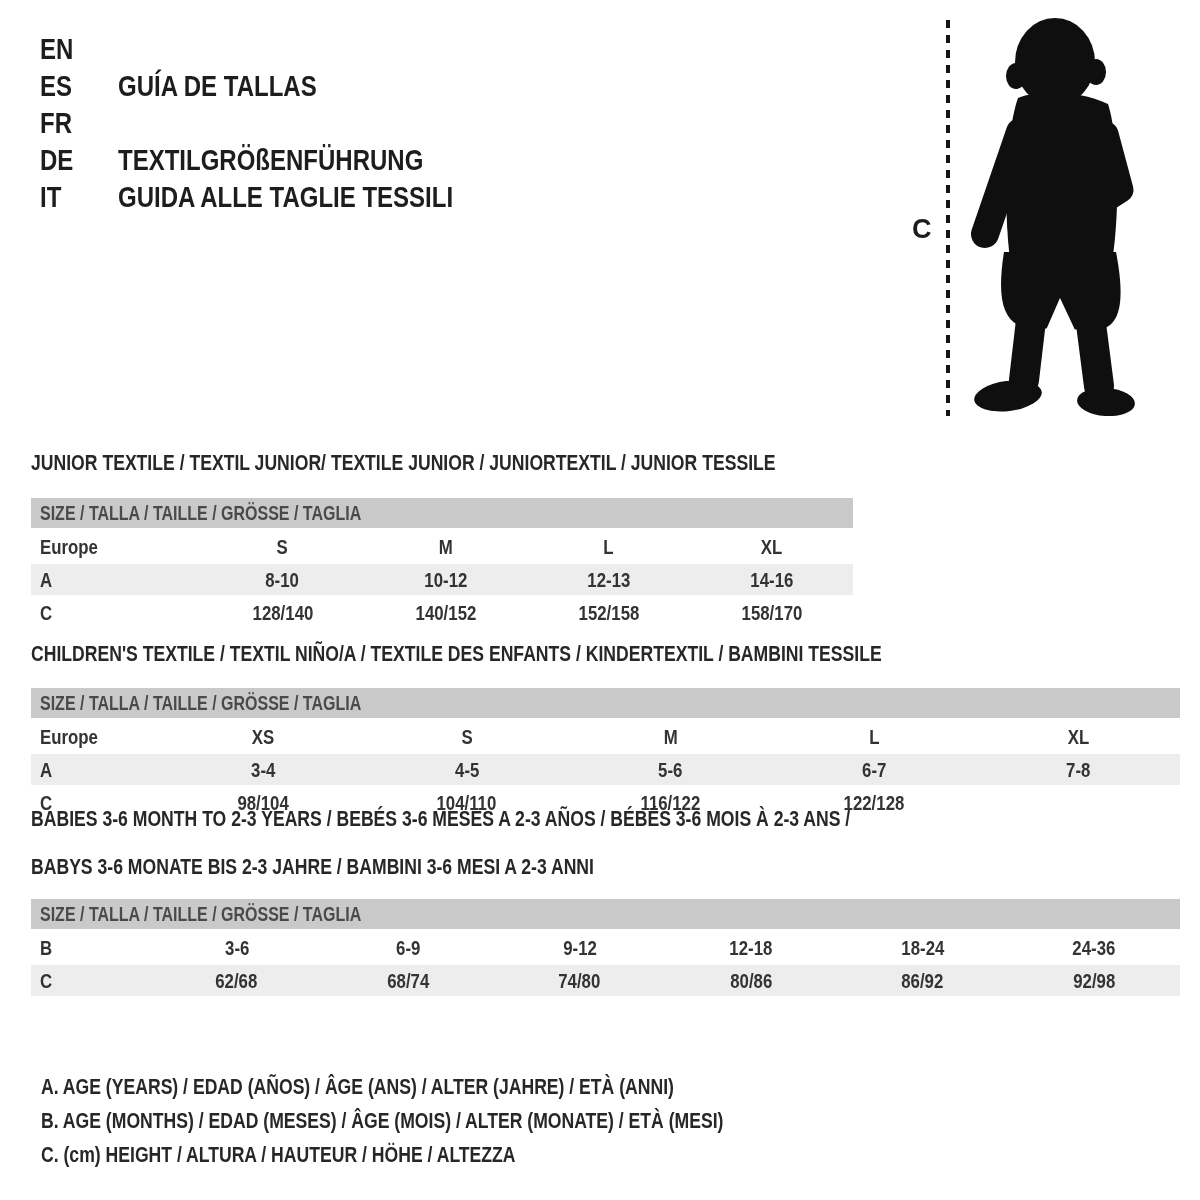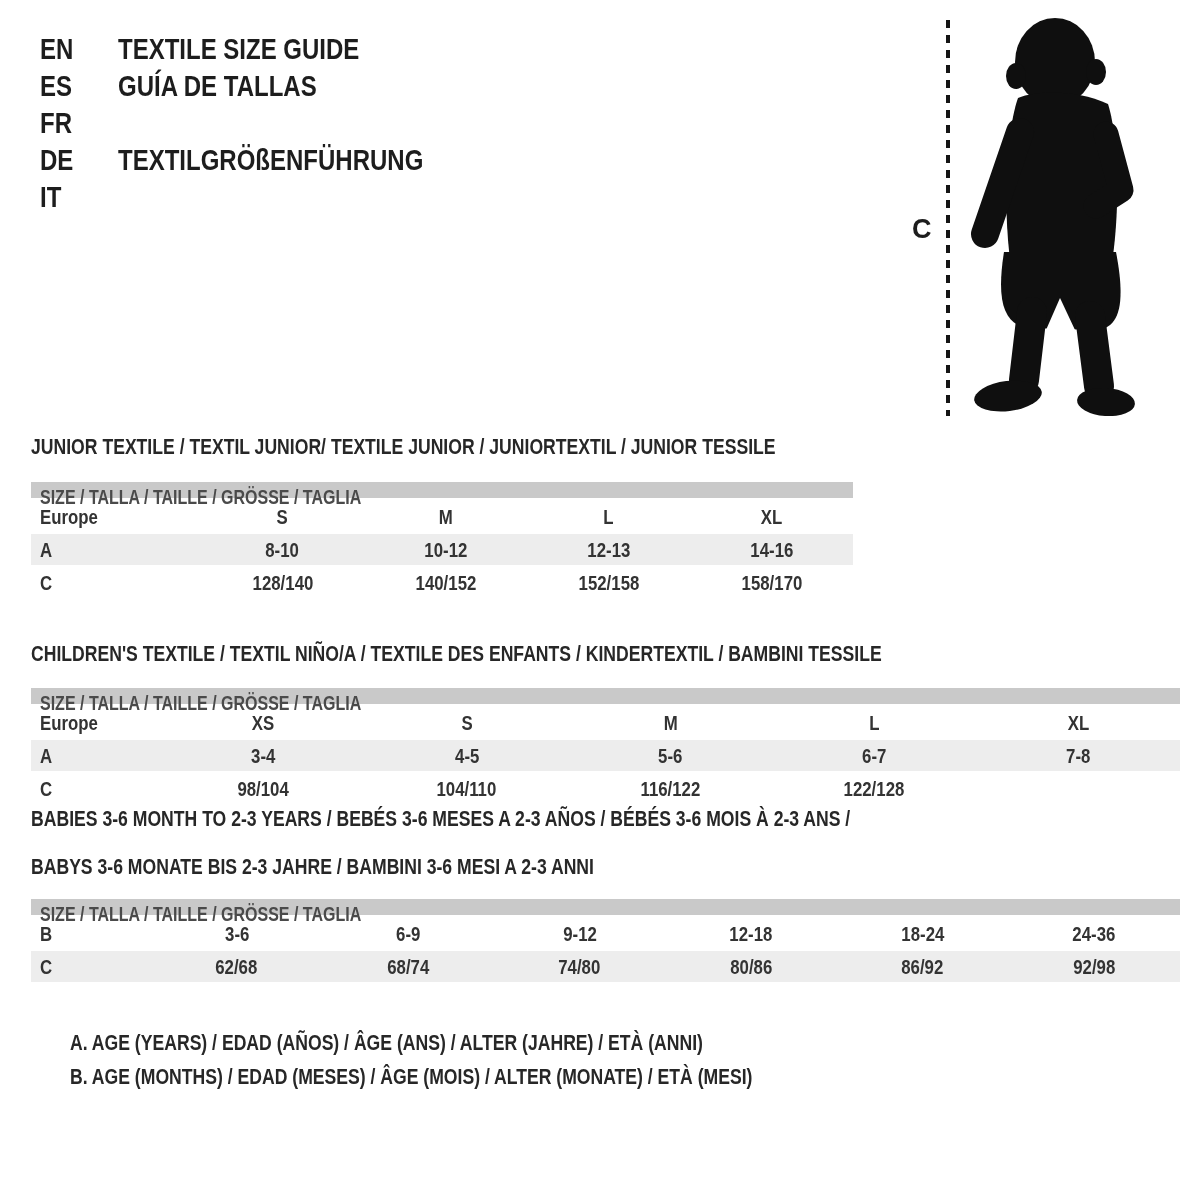--- a/index.html
+++ b/index.html
@@ -20,63 +20,63 @@
   
   .dash-line { position:absolute; left:946px; top:20px; width:4px; height:396px;
     background:repeating-linear-gradient(to bottom, #141414 0 8px, transparent 8px 15px); }
   .c-label { position:absolute; left:912px; top:214px; font-size:27px; font-weight:700; color:#1d1d1d; }
   .silhouette { position:absolute; left:958px; top:12px; width:192px; height:408px; }
 
   
   .section { position:absolute; left:31px; }
   .sec-heading { font-size:22px; font-weight:700; color:#272727; line-height:24px; }
   .sec-heading2 { margin-top:24px; }
-  #sec-junior   { top:435px; width:822px; }
+  #sec-junior   { top:451px; width:822px; }
   #sec-junior .tbl   { margin-top:23px; }
   #sec-children { top:642px; width:1149px; }
   #sec-children .tbl { margin-top:22px; }
   #sec-babies   { top:807px; width:1149px;text-decoration:underline; }
   #sec-babies .tbl   { margin-top:20px; }
 
-  .size-bar { height:16px; line-height:30px; background:#c9c9c9; color:#4a4a4a;
+  .size-bar { height:30px; line-height:30px; background:#c9c9c9; color:#4a4a4a;
     font-size:20px; font-weight:700; padding-left:9px; }
   .size-bar + .trow { margin-top:3px; }
   .trow { display:grid; height:31px; line-height:31px; margin-top:2px;
     font-size:21px; font-weight:700; color:#333; }
   .trow.shaded { background:#ededed; }
   .t-junior   .trow { grid-template-columns:170px repeat(4,1fr); }
   .t-children .trow { grid-template-columns:130px repeat(5,1fr); }
   .t-babies   .trow { grid-template-columns:120px repeat(6,1fr); }
   .cell-label { padding-left:9px; text-align:left; }
   .cell-value { text-align:center; }
 
   
-  .legend { position:absolute; left:41px; top:1026px; font-size:22px; font-weight:700; line-height:34px; color:#272727;margin-left:29px; }
+  .legend { position:absolute; left:41px; top:1070px; font-size:22px; font-weight:700; line-height:34px; color:#272727; }
 </style>
 </head>
 <body>
 
 <div class="lang-block">
     <div class="lang-row">
       <span class="lang-code"><span class="cx">EN</span></span>
-      <span><span class="cx">TEXTILE SIZE GUIDE</span></span>
     </div>
     <div class="lang-row">
       <span class="lang-code"><span class="cx">ES</span></span>
       <span><span class="cx">GUÍA DE TALLAS</span></span>
     </div>
     <div class="lang-row">
       <span class="lang-code"><span class="cx">FR</span></span>
     </div>
     <div class="lang-row">
       <span class="lang-code"><span class="cx">DE</span></span>
       <span><span class="cx">TEXTILGRÖßENFÜHRUNG</span></span>
     </div>
     <div class="lang-row">
       <span class="lang-code"><span class="cx">IT</span></span>
+      <span><span class="cx">GUIDA ALLE TAGLIE TESSILI</span></span>
     </div>
   </div>
 
 <div class="dash-line"></div>
 <div class="c-label">C</div>
 <svg class="silhouette" viewBox="0 0 192 408" xmlns="http://www.w3.org/2000/svg">
   <g fill="#0f0f0f" stroke="none">
     <ellipse cx="97" cy="50" rx="40" ry="44"></ellipse>
     <ellipse cx="58" cy="64" rx="10" ry="13"></ellipse>
     <ellipse cx="138" cy="60" rx="10" ry="13"></ellipse>
@@ -172,13 +172,14 @@
         <div class="cell-value"><span class="cx cxc">80/86</span></div>
         <div class="cell-value"><span class="cx cxc">86/92</span></div>
         <div class="cell-value"><span class="cx cxc">92/98</span></div>
       </div>
     </div>
 </div>
 
 <div class="legend">
   <div><span class="cx">A. AGE (YEARS) / EDAD (AÑOS) / ÂGE (ANS) / ALTER (JAHRE) / ETÀ (ANNI)</span></div>
   <div><span class="cx">B. AGE (MONTHS) / EDAD (MESES) / ÂGE (MOIS) / ALTER (MONATE) / ETÀ (MESI)</span></div>
+  <div><span class="cx">C. (cm) HEIGHT / ALTURA / HAUTEUR / HÖHE / ALTEZZA</span></div>
 </div>
 
 </body></html>

